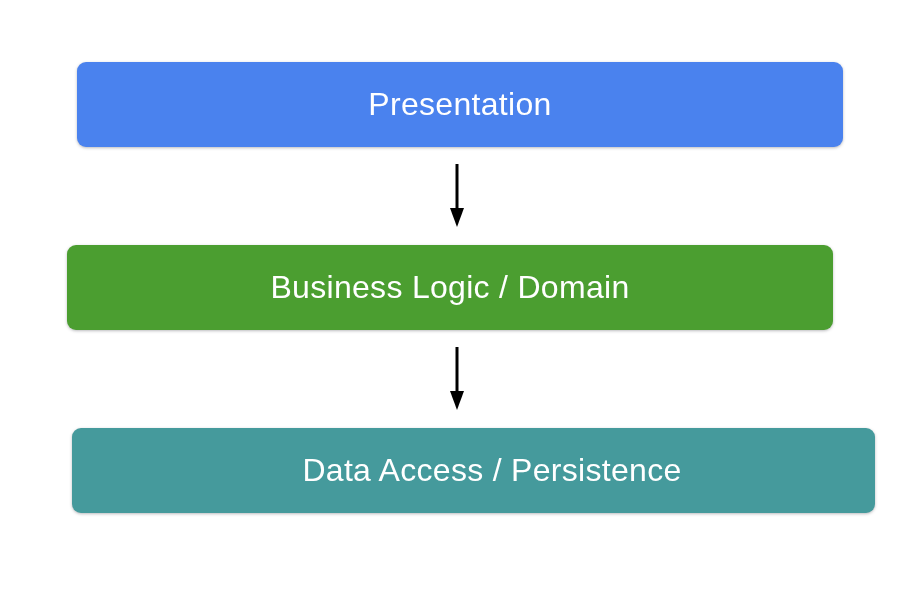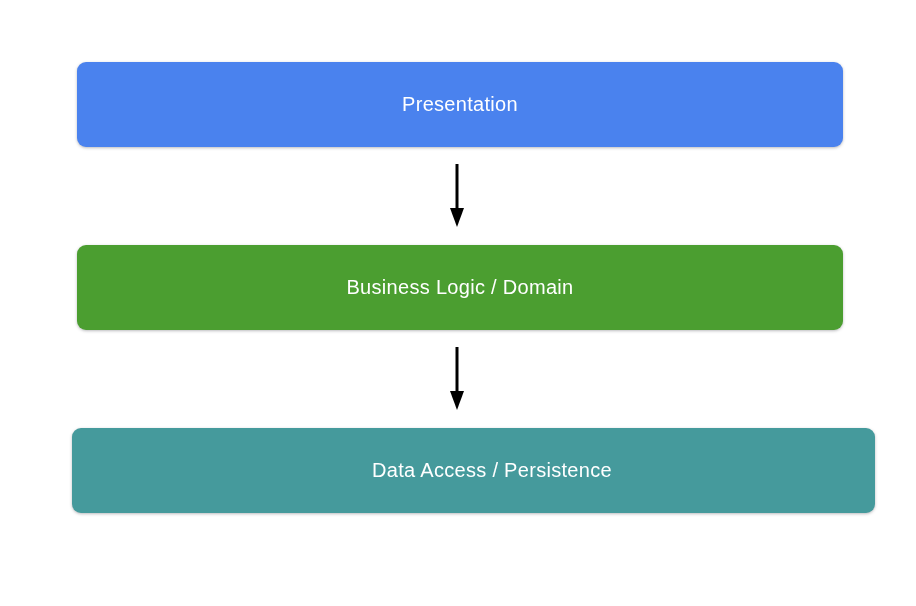--- a/index.html
+++ b/index.html
@@ -19,24 +19,24 @@
     position: absolute;
     height: 85px;
     width: 766px;
     border-radius: 9px;
     display: flex;
     align-items: center;
     justify-content: center;
     box-shadow: 0 1px 3px rgba(60, 60, 70, 0.35);
   }
   .box-presentation { left: 77px; top: 62px; }
-  .box-business    { left: 77px; top: 245px; align-items: center; }
+  .box-business    { left: 67px; top: 245px; align-items: center; }
   .box-data        { left: 72px; top: 428px; }
   .box-label {
-    font-size: 20px;
+    font-size: 32px;
     font-weight: 400;
     letter-spacing: 0.3px;
     white-space: nowrap;
   }
   .arrow {
     position: absolute;
     width: 34px;
     height: 70px;
   }
   .arrow-1 { left: 440px; top: 160px; }

